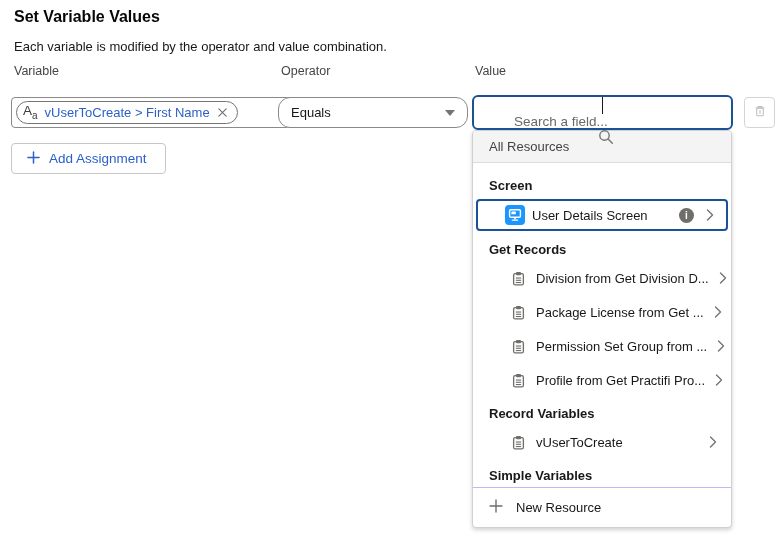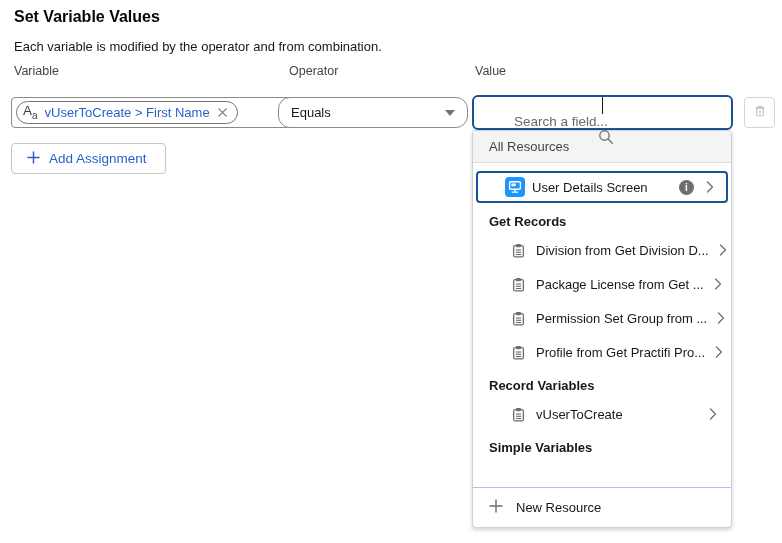--- a/index.html
+++ b/index.html
@@ -14,21 +14,21 @@
   .page-title {
     position: absolute; left: 14px; top: 8px;
     font-size: 16px; font-weight: 700; color: #080707;
   }
   .page-subtitle {
     position: absolute; left: 14px; top: 39px;
     font-size: 13px; color: #181818;
   }
   .fg-label { position: absolute; top: 64px; font-size: 12.5px; color: #444444; }
   .lbl-variable { left: 14px; }
-  .lbl-operator { left: 281px; margin-left: 8px; }
+  .lbl-operator { left: 281px; }
   .lbl-value    { left: 475px; }
 
   
   .variable-box {
     position: absolute; left: 11px; top: 97px; width: 307px; height: 31px;
     border: 1px solid #8a8a8a; border-radius: 4px; background: #fff;
     display: flex; align-items: center; padding: 0 4px;
   }
   .pill {
     display: inline-flex; align-items: center; gap: 7px;
@@ -121,21 +121,21 @@
   .dd-footer {
     flex: none; height: 40px; border-top: 1px solid #c4b5fd;
     display: flex; align-items: center; gap: 13px; padding: 0 16px;
     font-size: 13px; color: #181818; cursor: pointer;
   }
 </style>
 </head>
 <body>
 
 <h1 class="page-title">Set Variable Values</h1>
-<p class="page-subtitle">Each variable is modified by the operator and from combination.</p>
+<p class="page-subtitle">Each variable is modified by the operator and value combination.</p>
 
 <span class="fg-label lbl-variable">Variable</span>
 <span class="fg-label lbl-operator">Operator</span>
 <span class="fg-label lbl-value">Value</span>
 
 <div class="variable-box">
   <span class="pill">
     <span class="aa-icon"><span>A</span><sub>a</sub></span>
     <span class="pill-text">vUserToCreate &gt; First Name</span>
     <span class="pill-x">
@@ -181,20 +181,21 @@
         <line x1="1" y1="7" x2="13" y2="7"></line>
       </svg>
   </span>
   <span>Add Assignment</span>
 </button>
 
 <div class="dropdown">
   <div class="dd-header">All Resources</div>
   <div class="dd-body">
 
+    <div class="dd-title">Screen</div>
     <div class="dd-item selected">
       <span class="icon">
         <svg viewBox="0 0 20 20" width="20" height="20">
           <rect width="20" height="20" rx="4" fill="#1b96ff"></rect>
           <rect x="4.6" y="4.8" width="10.8" height="7.4" rx="1.2" fill="none" stroke="#fff" stroke-width="1.4"></rect>
           <rect x="6.4" y="6.6" width="4.4" height="2.6" rx="0.5" fill="#fff"></rect>
           <rect x="9.2" y="12.2" width="1.6" height="2.2" fill="#fff"></rect>
           <rect x="6.6" y="14.4" width="6.8" height="1.4" rx="0.7" fill="#fff"></rect>
         </svg>
       </span>

